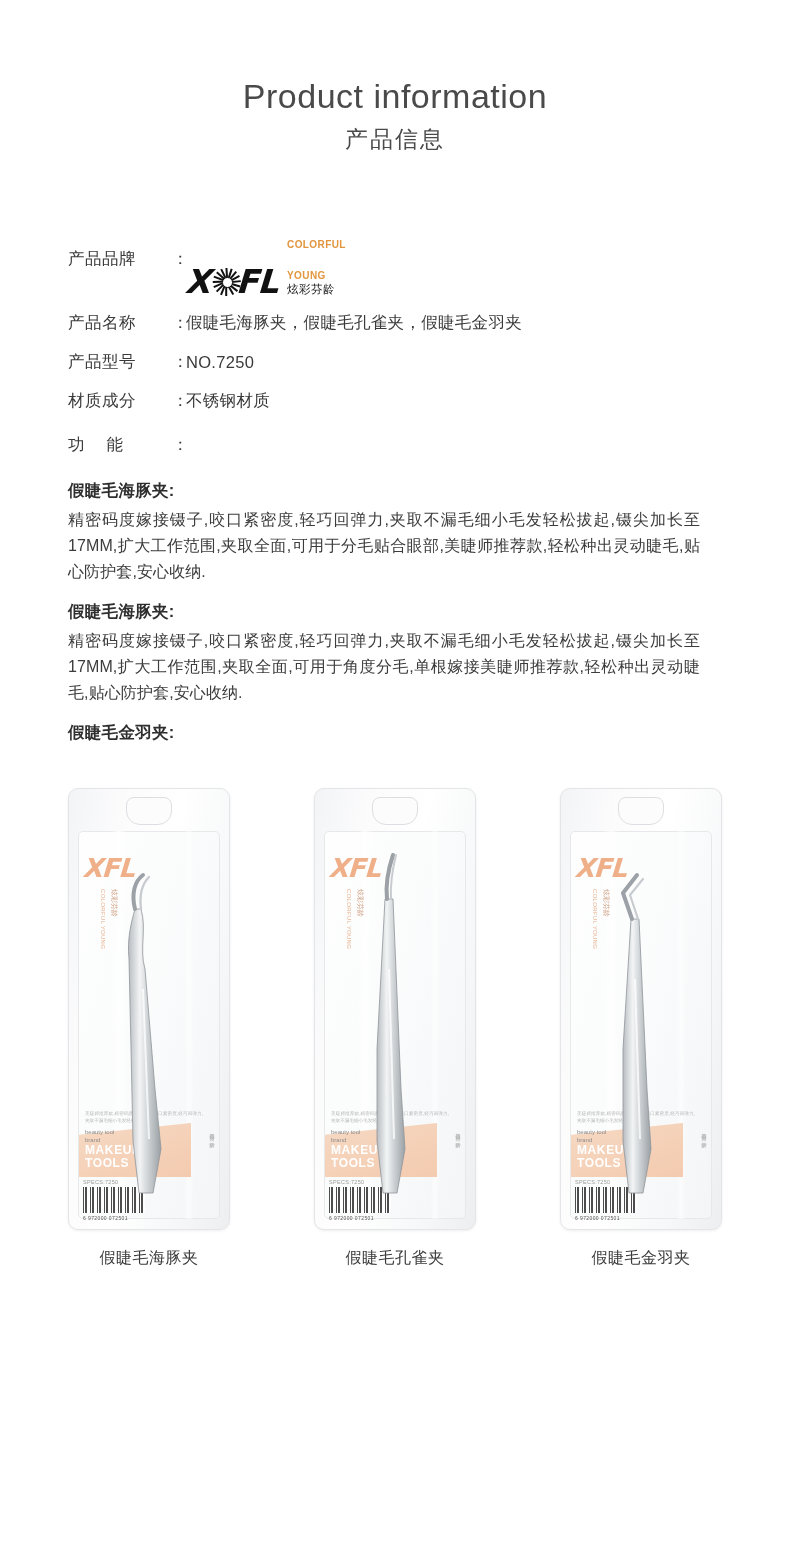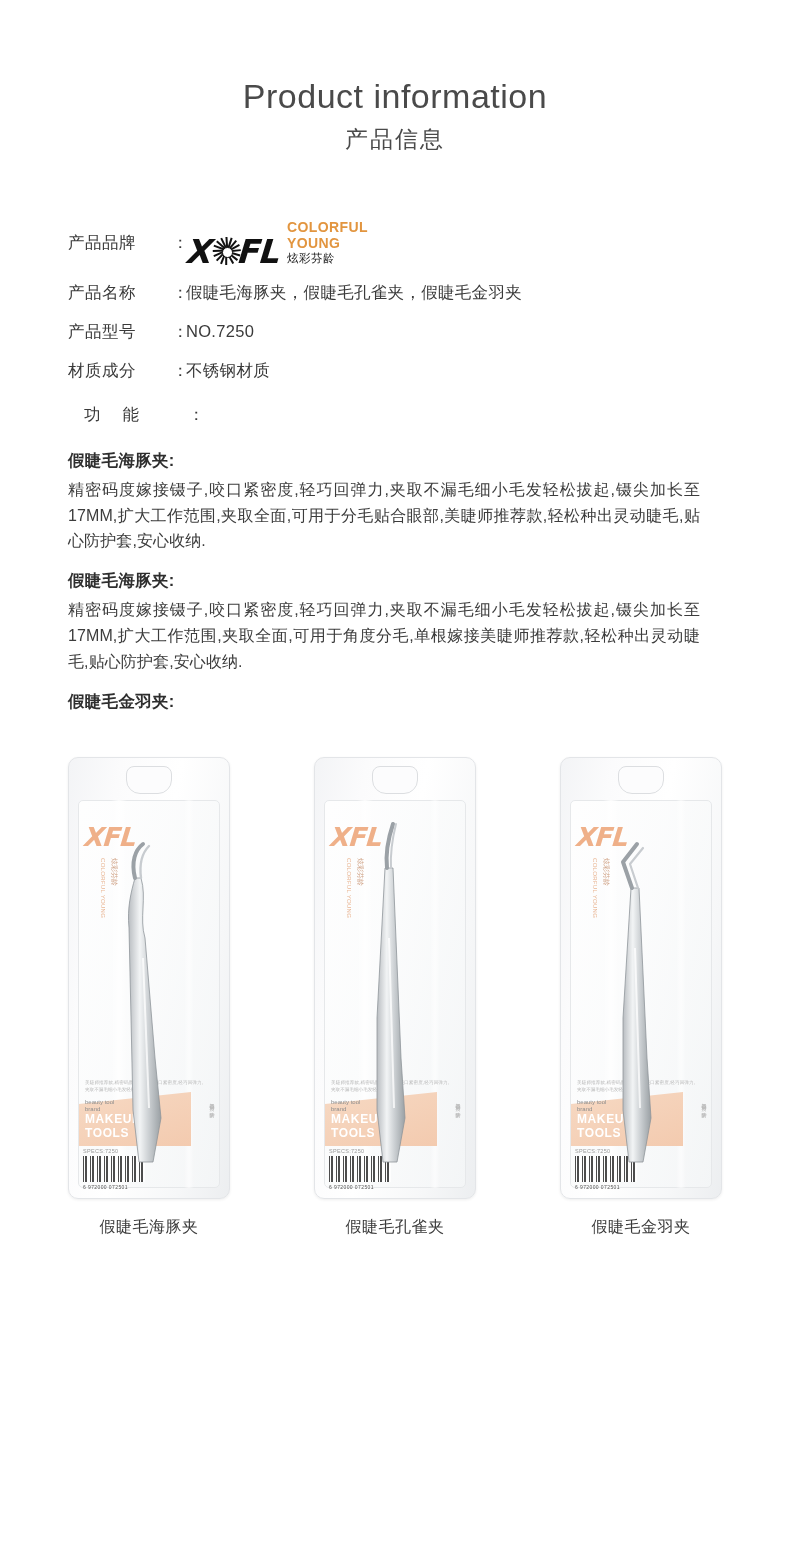--- a/index.html
+++ b/index.html
@@ -134,25 +134,26 @@
     font-weight: 800;
     transform: skewX(-6deg);
   }
   .logo-text {
     display: flex;
     flex-direction: column;
     justify-content: flex-end;
     padding-bottom: 2px;
   }
   .logo-text .en {
-    font-size: 14px;
+    font-size: 10px;
     color: #e2953f;
     line-height: 1.15;
     letter-spacing: 0.4px;
     font-weight: 700;
+    margin-top: 20px;
   }
   .logo-text .cn {
     font-size: 11.5px;
     color: #222;
     line-height: 1.2;
     letter-spacing: 0.5px;
     margin-top: 1px;
   }
 
   
@@ -430,21 +431,21 @@
       <div class="spec-colon">：</div>
       <div class="spec-value">NO.7250</div>
     </div>
 
     <div class="spec-row">
       <div class="spec-label">材质成分</div>
       <div class="spec-colon">：</div>
       <div class="spec-value">不锈钢材质</div>
     </div>
 
-    <div class="spec-row" style="margin-top:22px;margin-bottom:8px;margin-left:16px;">
+    <div class="spec-row" style="margin-top:22px;margin-bottom:8px;">
       <div class="spec-label">
         <span class="spaced">功</span><span>能</span>
       </div>
       <div class="spec-colon">：</div>
       <div class="spec-value"></div>
     </div>
 
   </div>
 
   <div class="functions">

